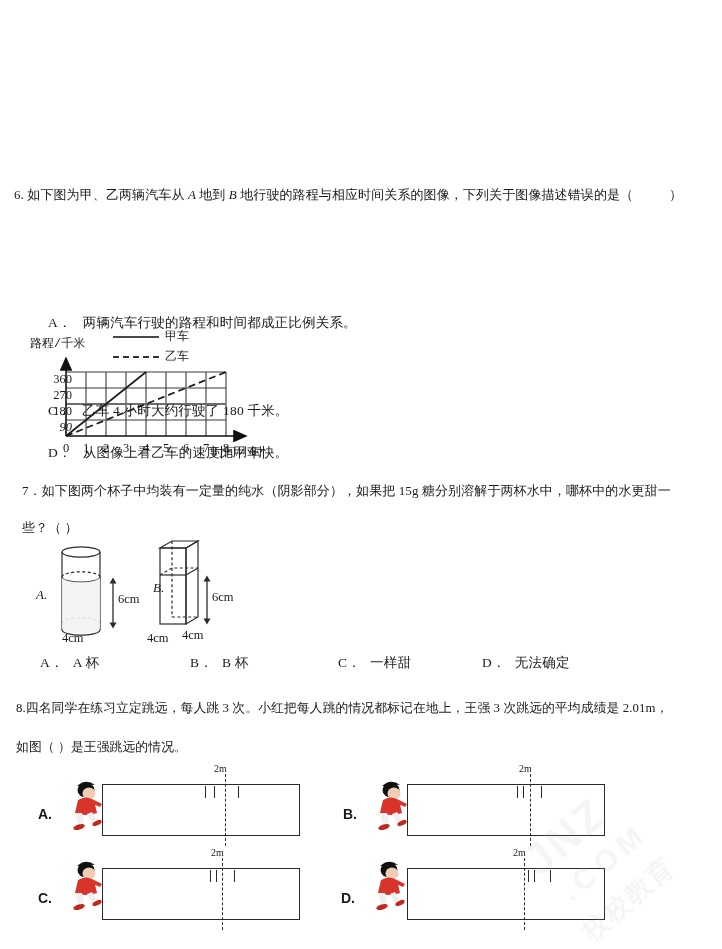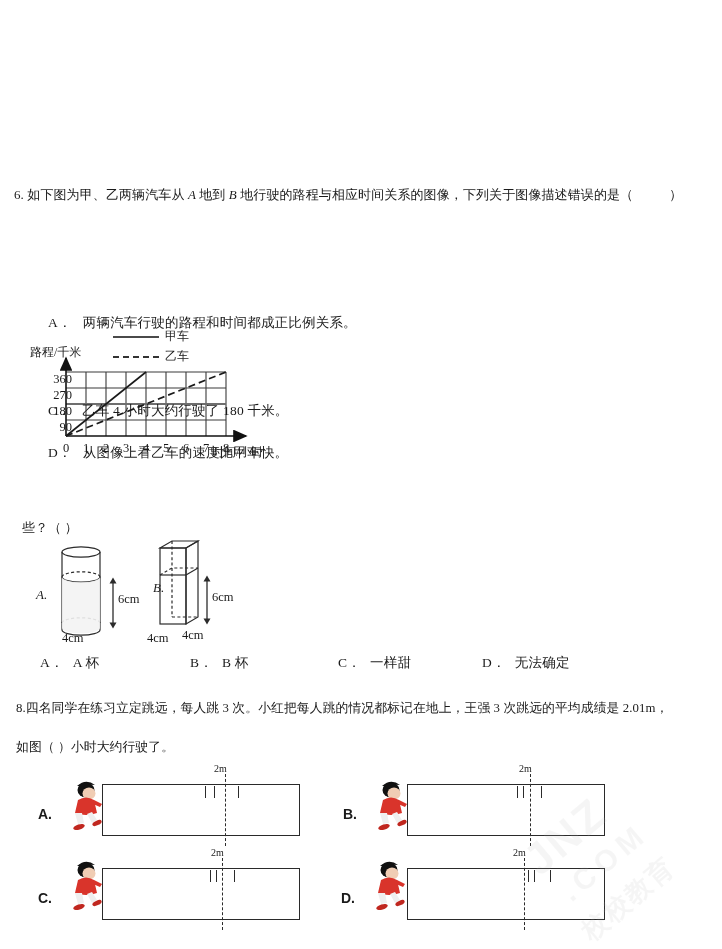--- a/index.html
+++ b/index.html
@@ -128,35 +128,35 @@
 <div class="page">
 
 
   <div class="q-stem" style="left:14px; top:146px; font-size:13px;margin-top:40px;">
     <span>6.</span>
     <span>如下图为甲、乙两辆汽车从 </span><span class="ital">A</span><span> 地到 </span><span class="ital">B</span><span> 地行驶的路程与相应时间关系的图像，下列关于图像描述错误的是（</span><span style="display:inline-block;width:36px"></span><span>）</span>
   </div>
 
   <div class="graph-wrap" style="left:0px; top:160px; width:320px; height:145px;">
 
-    <div class="axis-label" style="left:30px; top:184px;">路程/千米</div>
+    <div class="axis-label" style="left:30px; top:175px;font-family:Liberation Mono, monospace;">路程/千米</div>
 
     <div class="legend-row" style="left:113px; top:168px;">
       <span class="leg-solid"></span>
       <span>甲车</span>
     </div>
     <div class="legend-row" style="left:113px; top:188px;">
       <span class="leg-dash"></span>
       <span>乙车</span>
     </div>
 
     <div class="ytick" style="left:40px; top:212px; width:32px;">360</div>
     <div class="ytick" style="left:40px; top:228px; width:32px;">270</div>
     <div class="ytick" style="left:40px; top:244px; width:32px;">180</div>
-    <div class="ytick" style="left:40px; top:260px; width:32px;">90</div>
+    <div class="ytick" style="left:40px; top:260px; width:32px;font-style:italic;">90</div>
 
     <div class="xtick" style="left:59px; top:281px; width:14px;">0</div>
     <div class="xtick" style="left:79px; top:281px; width:14px;">1</div>
     <div class="xtick" style="left:99px; top:281px; width:14px;">2</div>
     <div class="xtick" style="left:119px; top:281px; width:14px;">3</div>
     <div class="xtick" style="left:139px; top:281px; width:14px;">4</div>
     <div class="xtick" style="left:159px; top:281px; width:14px;">5</div>
     <div class="xtick" style="left:179px; top:281px; width:14px;">6</div>
     <div class="xtick" style="left:199px; top:281px; width:14px;">7</div>
     <div class="xtick" style="left:219px; top:281px; width:14px;">8</div>
@@ -209,20 +209,21 @@
     <span>C．</span>
     <span style="display:inline-block;width:4px"></span>
     <span>乙车 4 小时大约行驶了 180 千米。</span>
   </div>
   <div class="opt-line" style="left:48px; top:444px;">
     <span>D．</span>
     <span style="display:inline-block;width:4px"></span>
     <span>从图像上看乙车的速度比甲车快。</span>
   </div>
 
+  <div class="q-stem" style="left:22px; top:482px; font-size:13px;">7．如下图两个杯子中均装有一定量的纯水（阴影部分），如果把 15g 糖分别溶解于两杯水中，哪杯中的水更甜一</div>
   <div class="q-stem" style="left:22px; top:519px; font-size:13px;">些？（      ）</div>
 
   <div style="position:absolute; left:0; top:540px; width:300px; height:110px;">
 
     <div class="fig-label" style="left:36px; top:47px;">A.</div>
     <div class="fig-label" style="left:153px; top:40px;">B.</div>
 
     <svg style="position:absolute; left:0; top:0; width:300px; height:110px;">
 
       <g stroke="#2b2b2b" fill="none" stroke-width="1.2">
@@ -293,21 +294,21 @@
     <span style="display:inline-block;width:2px"></span>
     <span>一样甜</span>
   </div>
   <div class="opt-line" style="left:482px; top:654px;">
     <span>D．</span>
     <span style="display:inline-block;width:2px"></span>
     <span>无法确定</span>
   </div>
 
   <div class="q-stem" style="left:16px; top:700px; font-size:12.8px;">8.四名同学在练习立定跳远，每人跳 3 次。小红把每人跳的情况都标记在地上，王强 3 次跳远的平均成绩是 2.01m，</div>
-  <div class="q-stem" style="left:16px; top:739px; font-size:12.8px;">如图（      ）小时大约行驶了。</div>
+  <div class="q-stem" style="left:16px; top:739px; font-size:12.8px;">如图（      ）是王强跳远的情况。</div>
 
   <div style="position:absolute; left:28px; top:762px; width:300px; height:86px;">
     <div class="jump-label" style="left:10px; top:44px;">A.</div>
     <svg style="position:absolute; left:36px; top:18px; width:46px; height:52px;" viewBox="0 0 46 52">
       <ellipse cx="22" cy="10" rx="8.5" ry="7.5" fill="#111"></ellipse>
       <ellipse cx="25" cy="13.5" rx="6.5" ry="6" fill="#f0cdb4"></ellipse>
       <path d="M13,6 Q22,-2 31,5 Q26,4 20,6 Q16,6 13,6 Z" fill="#111"></path>
       <path d="M14,20 Q22,15 30,20 L33,33 Q22,37 11,33 Z" fill="#d9342b"></path>
       <path d="M11,33 L14,44 L20,43 L18,33 Z" fill="#efefef"></path>
       <path d="M23,34 L28,43 L33,40 L28,32 Z" fill="#efefef"></path>

